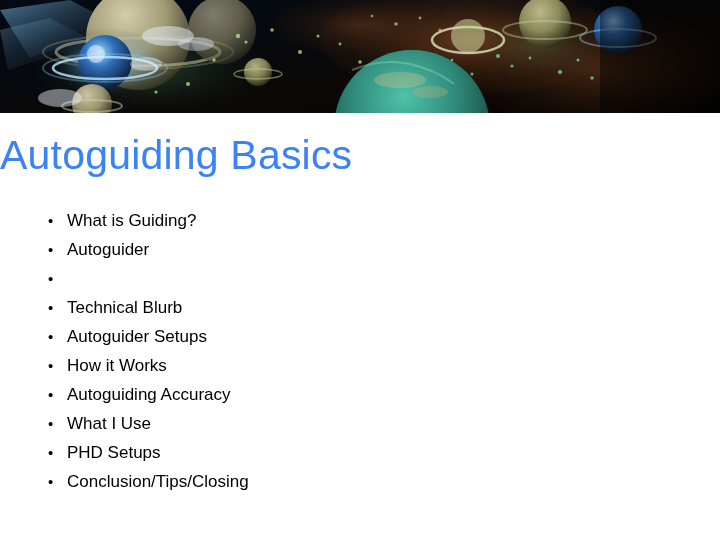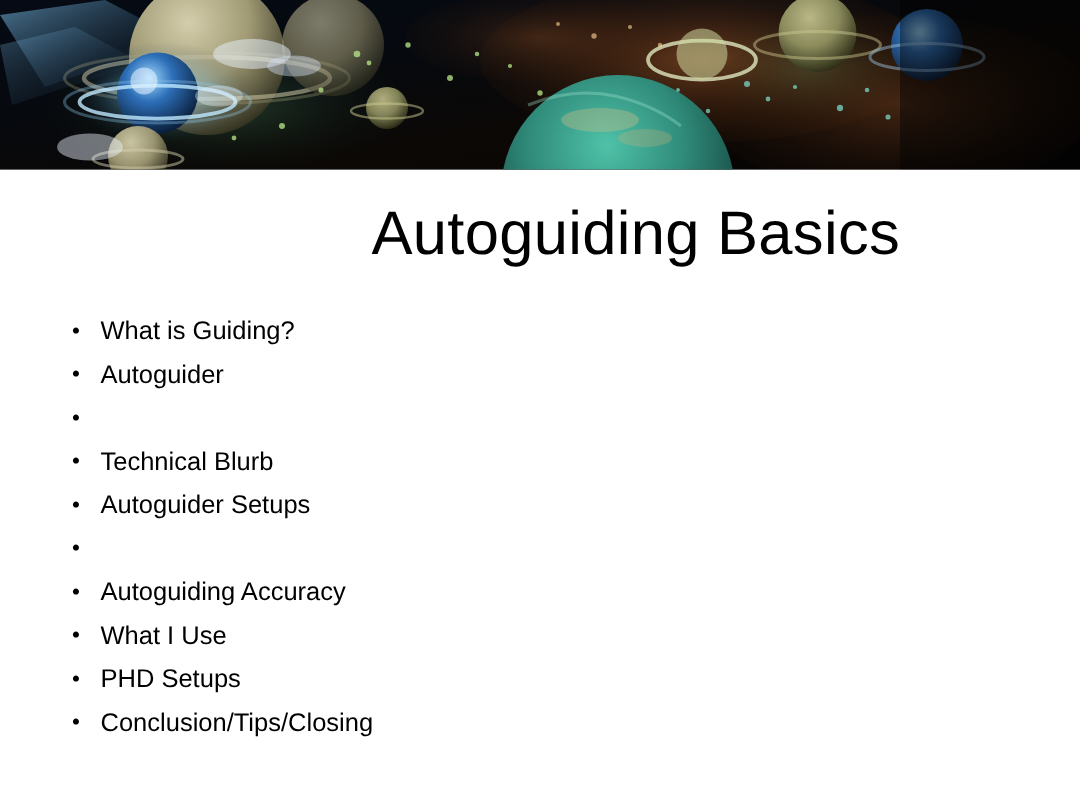--- a/index.html
+++ b/index.html
@@ -38,26 +38,26 @@
     width: 720px;
     height: 113px;
   }
 
   
   .title {
     position: absolute;
     left: 0;
     top: 131px;
     width: 600px;
-    text-align: right;
+    text-align: left;
     font-size: 41px;
     font-weight: 400;
     line-height: 48px;
     letter-spacing: 0.2px;
-    color: #000000;
+    color: #3b82f6;
     white-space: nowrap;
   }
 
   
   .bullets {
     position: absolute;
     left: 44px;
     top: 206px;
     width: 640px;
     margin: 0;
@@ -260,20 +260,21 @@
     <li class="bullet-row">
       <span class="bullet-mark">•</span>
       <span class="bullet-text">Technical Blurb</span>
     </li>
     <li class="bullet-row">
       <span class="bullet-mark">•</span>
       <span class="bullet-text">Autoguider Setups</span>
     </li>
     <li class="bullet-row">
       <span class="bullet-mark">•</span>
+      <span class="bullet-text">How it Works</span>
     </li>
     <li class="bullet-row">
       <span class="bullet-mark">•</span>
       <span class="bullet-text">Autoguiding Accuracy</span>
     </li>
     <li class="bullet-row">
       <span class="bullet-mark">•</span>
       <span class="bullet-text">What I Use</span>
     </li>
     <li class="bullet-row">

